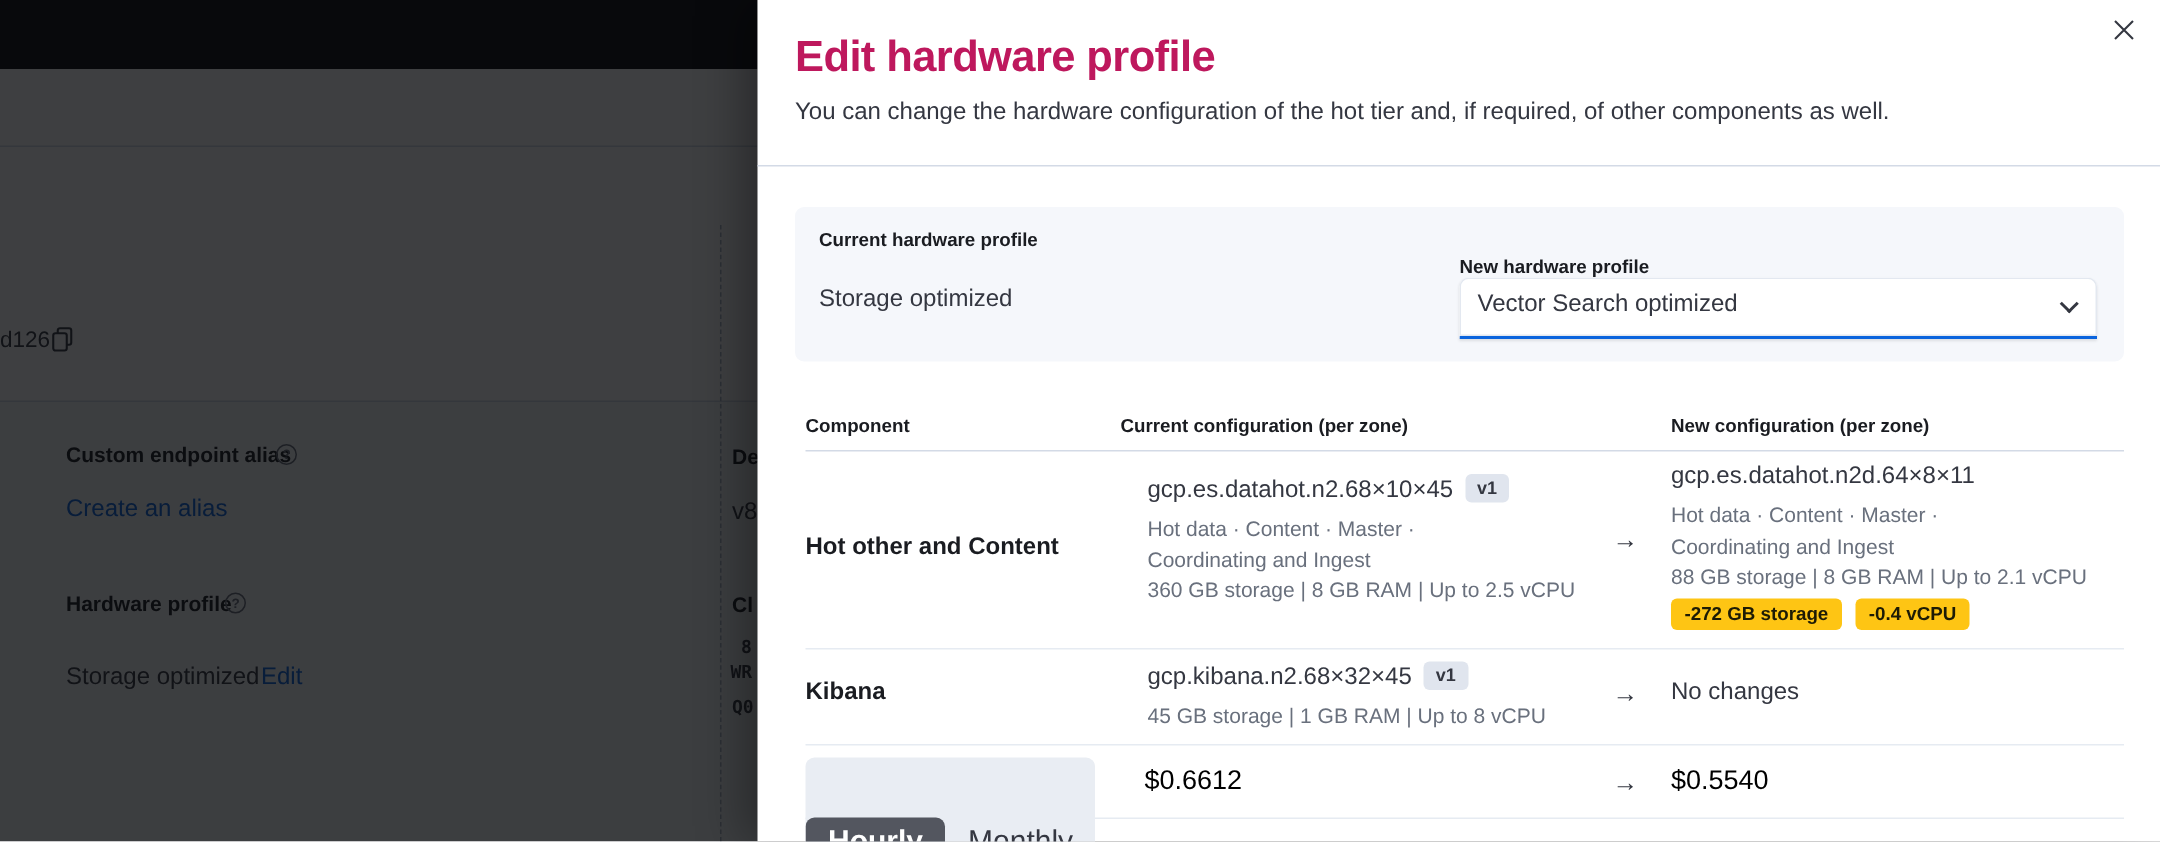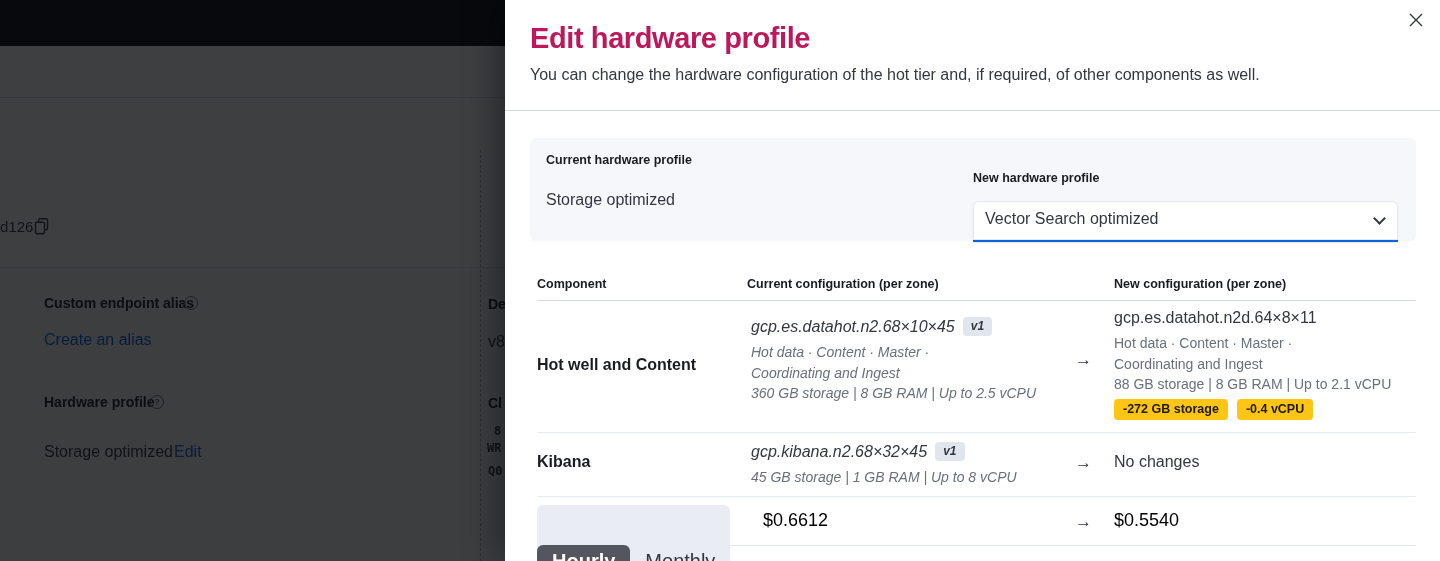--- a/index.html
+++ b/index.html
@@ -34,34 +34,34 @@
   .close-btn { position:absolute; top:12px; right:14px; width:18px; height:18px; cursor:pointer; }
   .fly-title { position:absolute; left:25px; top:22px; font-size:29px; font-weight:700; color:#be185d; letter-spacing:-0.4px; }
   .fly-sub { position:absolute; left:25px; top:66px; font-size:16px; color:#343741; }
   .fly-divider { position:absolute; left:0; top:110px; width:935px; border-top:1px solid #d3dae6; }
 
   .profile-panel { position:absolute; left:25px; top:138px; width:886px; height:103px; background:#f5f7fb; border-radius:6px; }
   .pp-label { position:absolute; font-size:12.5px; font-weight:700; color:#1a1c21; }
   .pp-value { position:absolute; font-size:16px; color:#343741; }
   .pp-select { position:absolute; left:443px; top:47px; width:425px; height:41px; background:#fff; border-radius:6px 6px 0 0;
                box-shadow:0 1px 2px rgba(0,0,0,0.10), inset 0 0 0 1px #e3e8f0;
-               border-bottom:2px solid #0b64dd; cursor:pointer;margin-top:16px; }
+               border-bottom:2px solid #0b64dd; cursor:pointer; }
   .pp-select-text { position:absolute; left:12px; top:9px; font-size:16px; color:#343741; }
   .chev { position:absolute; right:14px; top:13px; width:9px; height:9px; border-right:2px solid #343741; border-bottom:2px solid #343741; transform:rotate(45deg); }
 
   .tbl-header { position:absolute; font-size:12.5px; font-weight:700; color:#1a1c21; top:277px; }
   .tbl-hdr-divider { position:absolute; left:32px; top:300px; width:879px; border-top:1px solid #d3dae6; }
 
   .row { position:absolute; left:32px; width:879px; border-bottom:1px solid #e6ebf2; }
   .row1 { top:300px; height:133px; }
   .row2 { top:433px; height:64px; }
   .rowp { top:497px; height:49px; }
 
   .comp-name { position:absolute; left:0; font-size:16px; font-weight:700; color:#1a1c21; }
-  .cfg-block { position:absolute; left:214px; width:300px;font-style:italic; }
+  .cfg-block { position:absolute; left:228px; width:300px; }
   .new-block { position:absolute; left:577px; width:302px; }
   .inst-line { font-size:16px; line-height:24px; color:#343741; margin-bottom:3px; white-space:nowrap; }
   .role-line { font-size:14px; line-height:20.5px; color:#69707d; }
   .spec-line { font-size:14px; line-height:21px; color:#69707d; white-space:nowrap; }
   .v-badge { display:inline-block; background:#e0e5ee; color:#343741; font-size:12px; font-weight:600;
              border-radius:4px; padding:1px 8px; margin-left:8px; vertical-align:2px; line-height:17px; }
   .diff-badges { display:flex; gap:9px; margin-top:4px;text-align:right; }
   .diff-badge { background:#fec514; color:#1d1b05; font-size:12.5px; font-weight:700; border-radius:4px; padding:3px 9px; line-height:15px; }
   .arrow { position:absolute; left:538px; font-size:17px; color:#343741; }
   .no-changes { position:absolute; left:577px; font-size:16px; color:#343741; }
@@ -131,21 +131,21 @@
       <span class="chev"></span>
     </div>
   </div>
 
   <span class="tbl-header" style="left:32px;">Component</span>
   <span class="tbl-header" style="left:242px;">Current configuration (per zone)</span>
   <span class="tbl-header" style="left:609px;">New configuration (per zone)</span>
   <div class="tbl-hdr-divider"></div>
 
   <div class="row row1">
-    <span class="comp-name" style="top:56px;">Hot well and Content</span>
+    <span class="comp-name" style="top:56px;">Hot other and Content</span>
 
     <div class="cfg-block" style="top:15px;">
       <div class="inst-line">
         <span>gcp.es.datahot.n2.68×10×45</span><span class="v-badge">v1</span>
       </div>
       <div class="role-line">Hot data · Content · Master ·</div>
       <div class="role-line">Coordinating and Ingest</div>
       <div class="spec-line">360 GB storage | 8 GB RAM | Up to 2.5 vCPU</div>
     </div>
 

